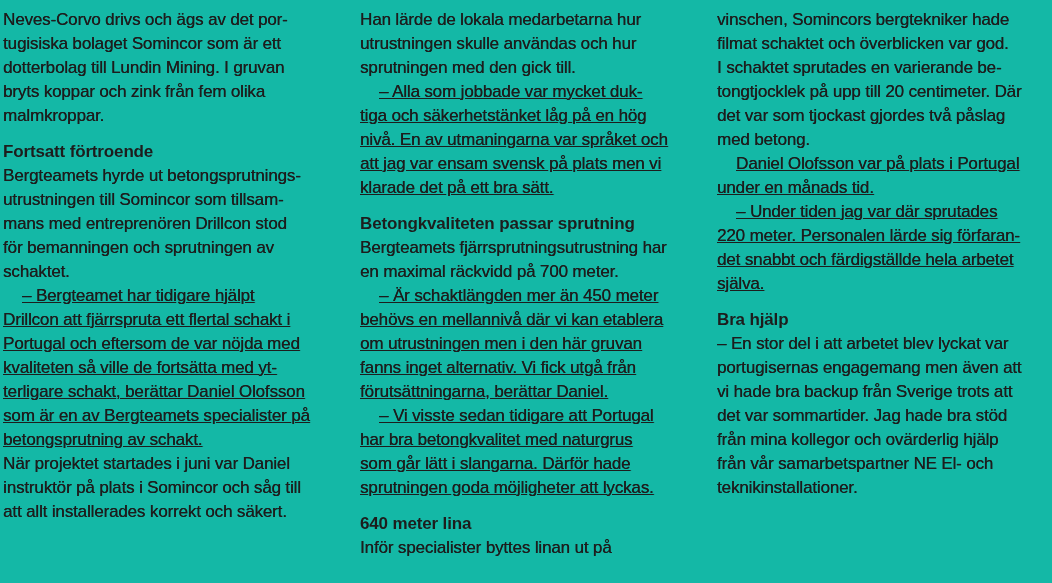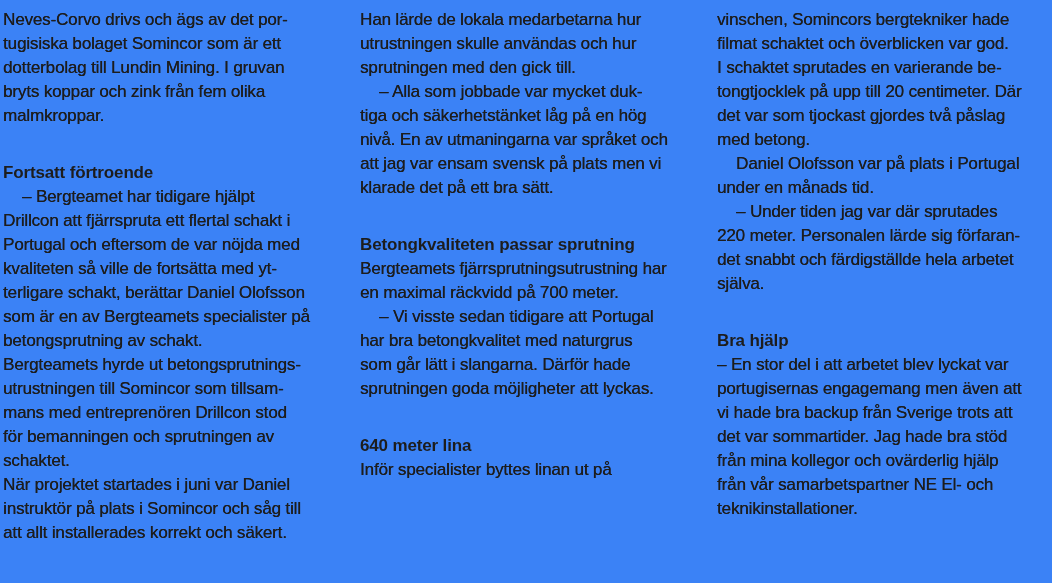--- a/index.html
+++ b/index.html
@@ -5,21 +5,21 @@
   html, body {
     margin: 0;
     padding: 0;
     background: #ffffff;
   }
   .page {
     position: relative;
     width: 1052px;
     height: 583px;
     overflow: hidden;
-    background: #3b82f6;
+    background: #14b8a6;
     font-family: "Liberation Sans", "DejaVu Sans", sans-serif;
     color: #1d1d1d;
   }
   .cols {
     display: flex;
     gap: 17px;
     padding: 8px 0 0 3px;
     box-sizing: border-box;
   }
   .column {
@@ -34,68 +34,74 @@
     letter-spacing: -0.15px;
     white-space: pre;
     color: #1d1d1d;
   }
   .para {
     font-weight: 400;
     text-shadow: 0.25px 0 0 currentColor; 
   }
   .heading {
     font-weight: 700;
-    margin-top: 33px;
+    margin-top: 12px;
   }
   .indent {
     text-indent: 19px;
+    text-decoration: underline;
   }
 </style>
 </head>
 <body>
 
 <div class="page">
   <div class="cols">
 
     <section class="column">
       <p class="para">Neves-Corvo drivs och ägs av det por-
 tugisiska bolaget Somincor som är ett
 dotterbolag till Lundin Mining. I gruvan
 bryts koppar och zink från fem olika
 malmkroppar.</p>
       <h3 class="heading">Fortsatt förtroende</h3>
+      <p class="para">Bergteamets hyrde ut betongsprutnings-
+utrustningen till Somincor som tillsam-
+mans med entreprenören Drillcon stod
+för bemanningen och sprutningen av
+schaktet.</p>
       <p class="para indent">– Bergteamet har tidigare hjälpt
 Drillcon att fjärrspruta ett flertal schakt i
 Portugal och eftersom de var nöjda med
 kvaliteten så ville de fortsätta med yt-
 terligare schakt, berättar Daniel Olofsson
 som är en av Bergteamets specialister på
 betongsprutning av schakt.</p>
-      <p class="para">Bergteamets hyrde ut betongsprutnings-
-utrustningen till Somincor som tillsam-
-mans med entreprenören Drillcon stod
-för bemanningen och sprutningen av
-schaktet.</p>
       <p class="para">När projektet startades i juni var Daniel
 instruktör på plats i Somincor och såg till
 att allt installerades korrekt och säkert.</p>
     </section>
 
     <section class="column">
       <p class="para">Han lärde de lokala medarbetarna hur
 utrustningen skulle användas och hur
 sprutningen med den gick till.</p>
       <p class="para indent">– Alla som jobbade var mycket duk-
 tiga och säkerhetstänket låg på en hög
 nivå. En av utmaningarna var språket och
 att jag var ensam svensk på plats men vi
 klarade det på ett bra sätt.</p>
       <h3 class="heading">Betongkvaliteten passar sprutning</h3>
       <p class="para">Bergteamets fjärrsprutningsutrustning har
 en maximal räckvidd på 700 meter.</p>
+      <p class="para indent">– Är schaktlängden mer än 450 meter
+behövs en mellannivå där vi kan etablera
+om utrustningen men i den här gruvan
+fanns inget alternativ. Vi fick utgå från
+förutsättningarna, berättar Daniel.</p>
       <p class="para indent">– Vi visste sedan tidigare att Portugal
 har bra betongkvalitet med naturgrus
 som går lätt i slangarna. Därför hade
 sprutningen goda möjligheter att lyckas.</p>
       <h3 class="heading">640 meter lina</h3>
       <p class="para">Inför specialister byttes linan ut på</p>
     </section>
 
     <section class="column">
       <p class="para">vinschen, Somincors bergtekniker hade

